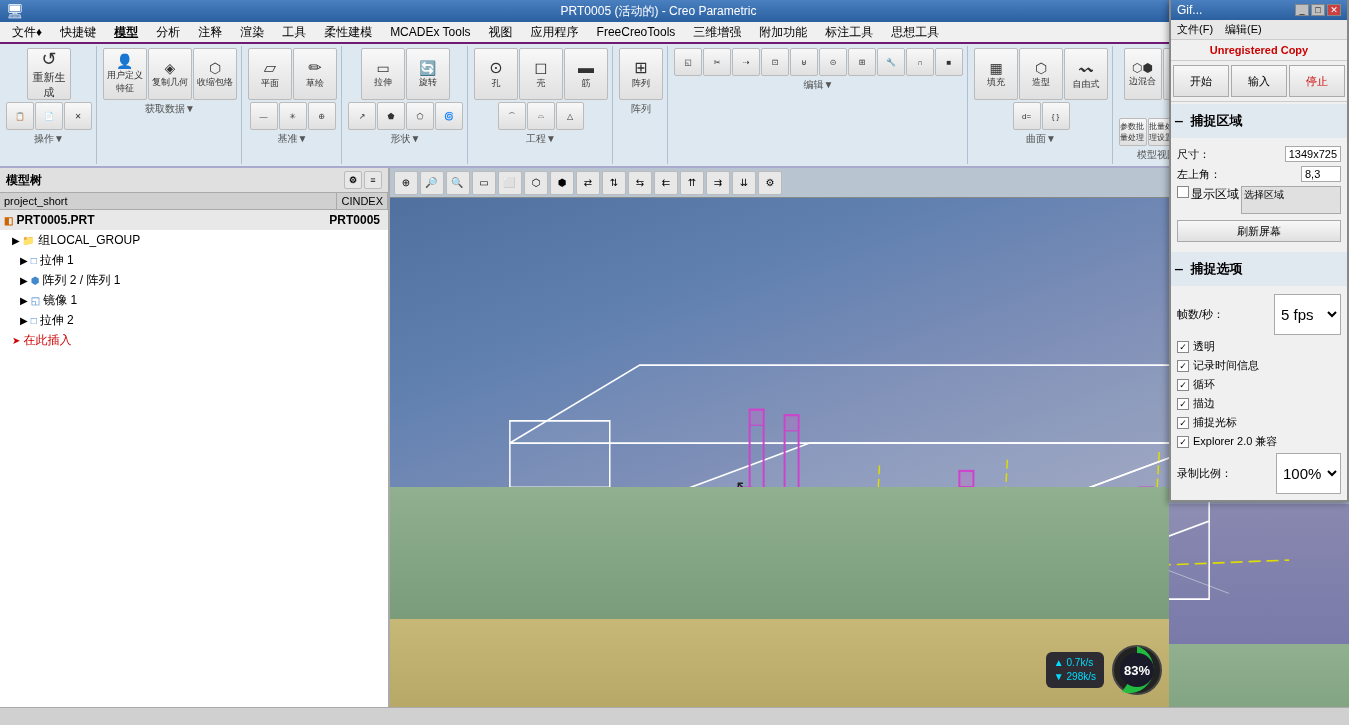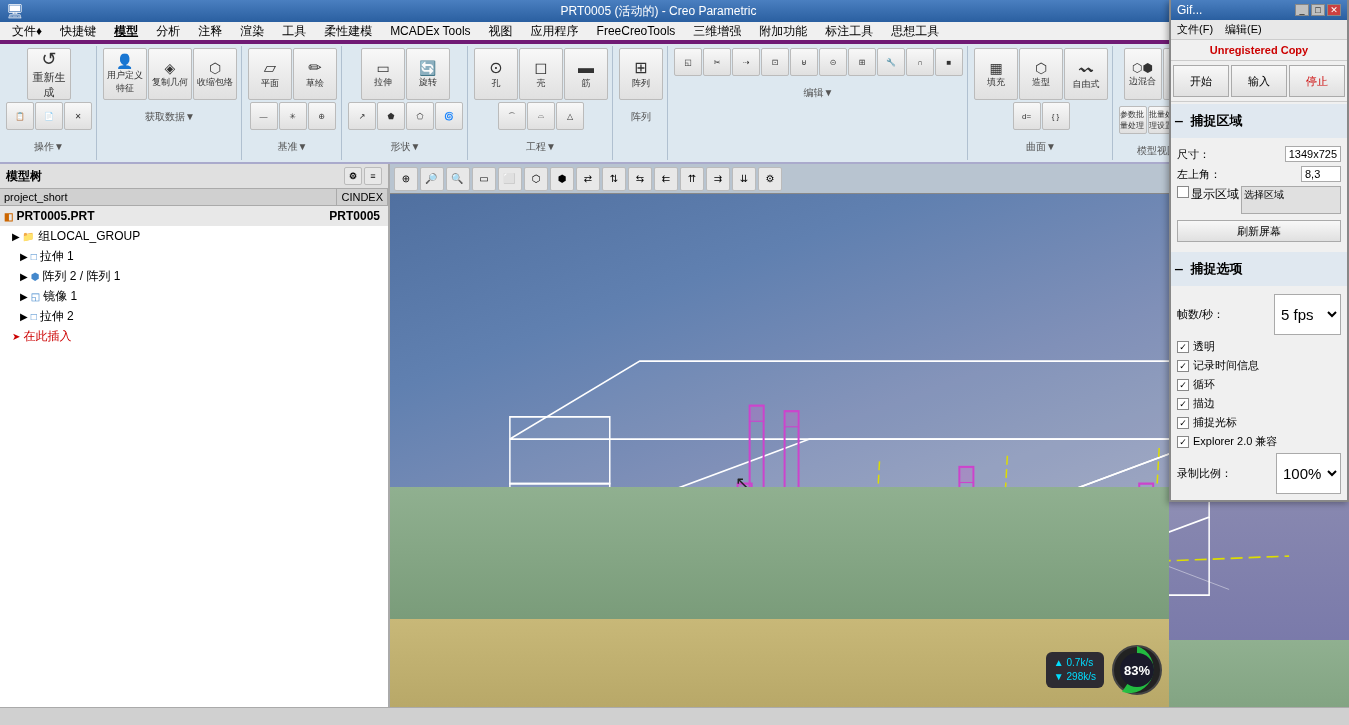--- a/index.html
+++ b/index.html
@@ -27,21 +27,21 @@
       display: flex; align-items: center; justify-content: center;
     }
     .title-btn.close { background: #c04040; color: white; }
 
     
     .menu-bar {
       height: 22px;
       background: #f0f0f0;
       display: flex;
       align-items: center;
-      border-bottom: 4px solid #701a75;
+      border-bottom: 2px solid #701a75;
       padding: 0 4px;
       gap: 2px;
     }
     .menu-item {
       padding: 2px 8px;
       cursor: pointer;
       font-size: 12px;
       color: #000;
       white-space: nowrap;
     }
@@ -73,21 +73,21 @@
       flex-direction: column;
       align-items: center;
       border-right: 1px solid #b0c0d0;
       padding: 2px 4px;
       min-width: 50px;
     }
 
     .ribbon-group-label {
       font-size: 10px;
       color: #555;
-      margin-top: 10px;
+      margin-top: 2px;
       white-space: nowrap;
     }
 
     .ribbon-btns {
       display: flex;
       flex-wrap: wrap;
       gap: 1px;
       justify-content: center;
     }
 
@@ -623,21 +623,21 @@
     <div class="ribbon-btns">
       <div class="rib-btn-large" style="font-size:9px; width:38px;">
         <span style="font-size:12px;">⬡⬢</span>
         <span>边混合</span>
       </div>
       <div class="rib-btn-large" style="font-size:9px; width:38px;">
         <span style="font-size:12px;">⊡</span>
         <span>族表</span>
       </div>
     </div>
-    <div class="ribbon-btns" style="margin-top:6px;">
+    <div class="ribbon-btns" style="margin-top:18px;">
       <div class="rib-btn" title="参数批量处理">参数批量处理</div>
       <div class="rib-btn" title="批量处理设置">批量处理设置</div>
       <div class="rib-btn" title="参数设置">参数设置</div>
     </div>
     <div class="ribbon-group-label">模型视图▼</div>
   </div>
 
   <div style="margin-left:auto; padding:4px 6px; font-size:11px; color:#336; align-self:flex-start;">Creo</div>
 </div>
 

